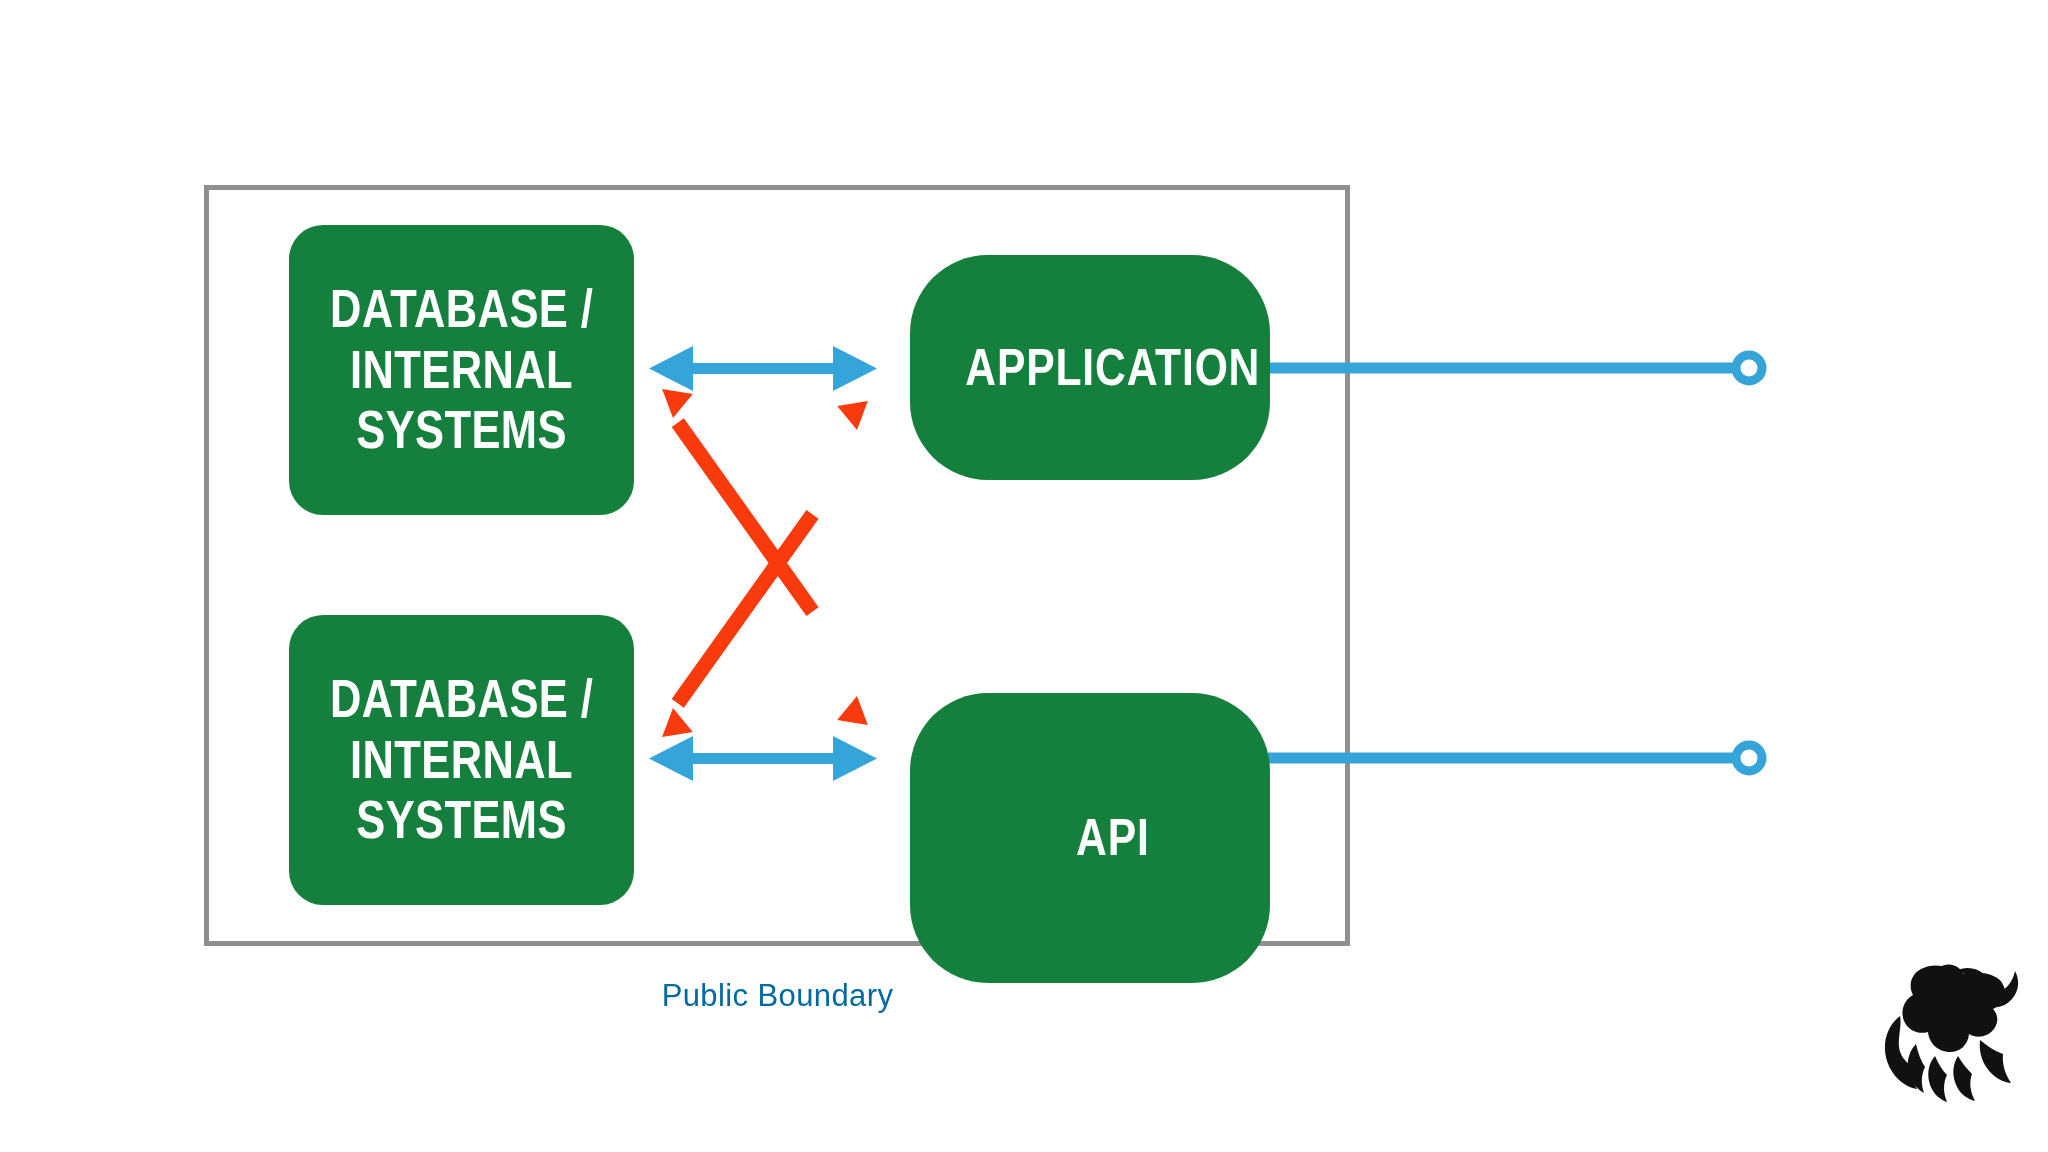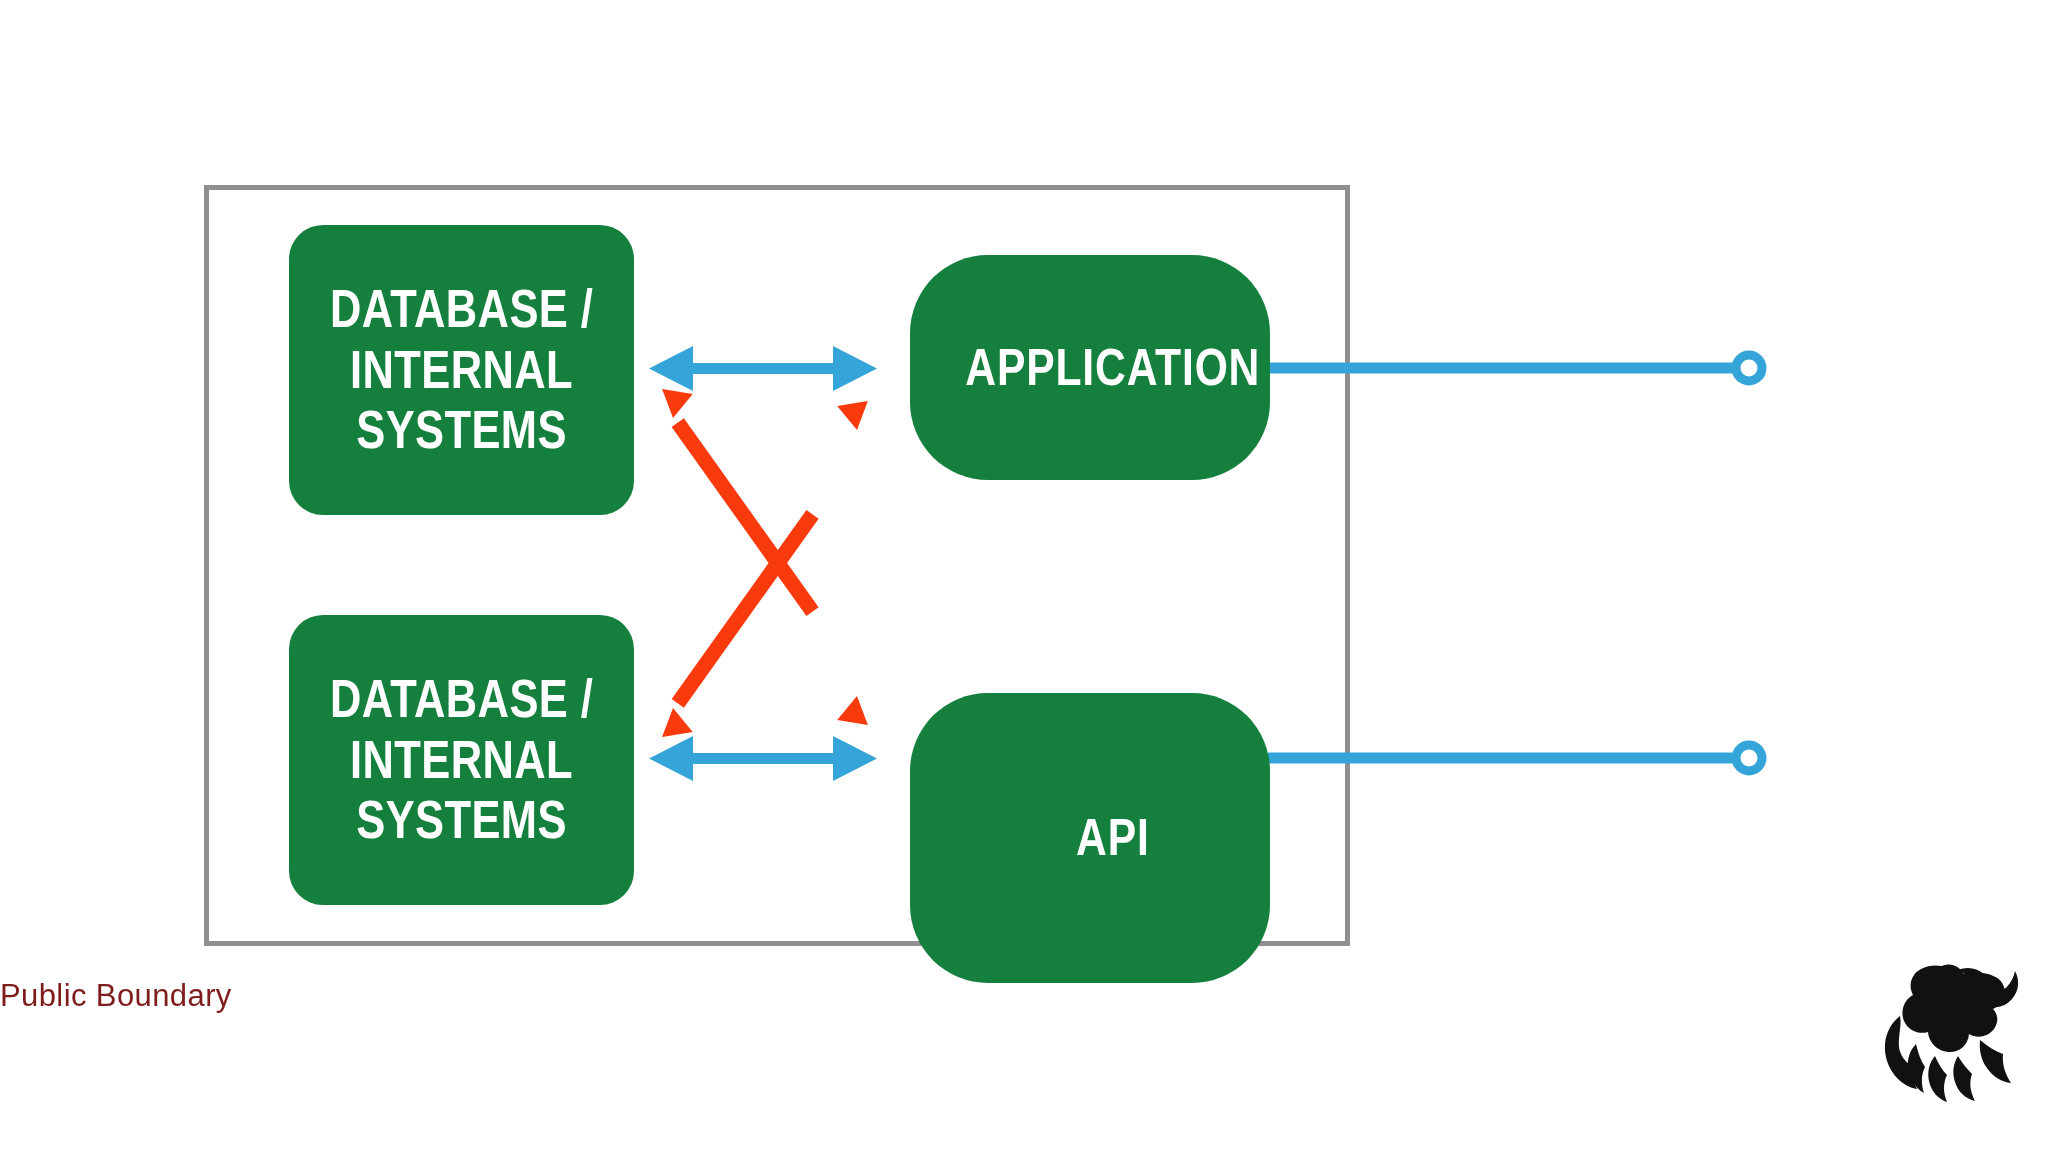--- a/index.html
+++ b/index.html
@@ -56,22 +56,22 @@
   }
   .pill-box .node-label {
     font-size: 52px;
     letter-spacing: 1px;
   }
   #boundary-label {
     position: absolute;
     left: 0;
     top: 978px;
     width: 1555px;
-    text-align: left;
-    color: #7f1d1d;
+    text-align: center;
+    color: #0369a1;
     font-family: "Liberation Sans", sans-serif;
     font-size: 31px;
     font-weight: 400;
     letter-spacing: 0.4px;
   }
   #logo-mark {
     position: absolute;
     left: 1880px;
     top: 952px;
     width: 150px;

